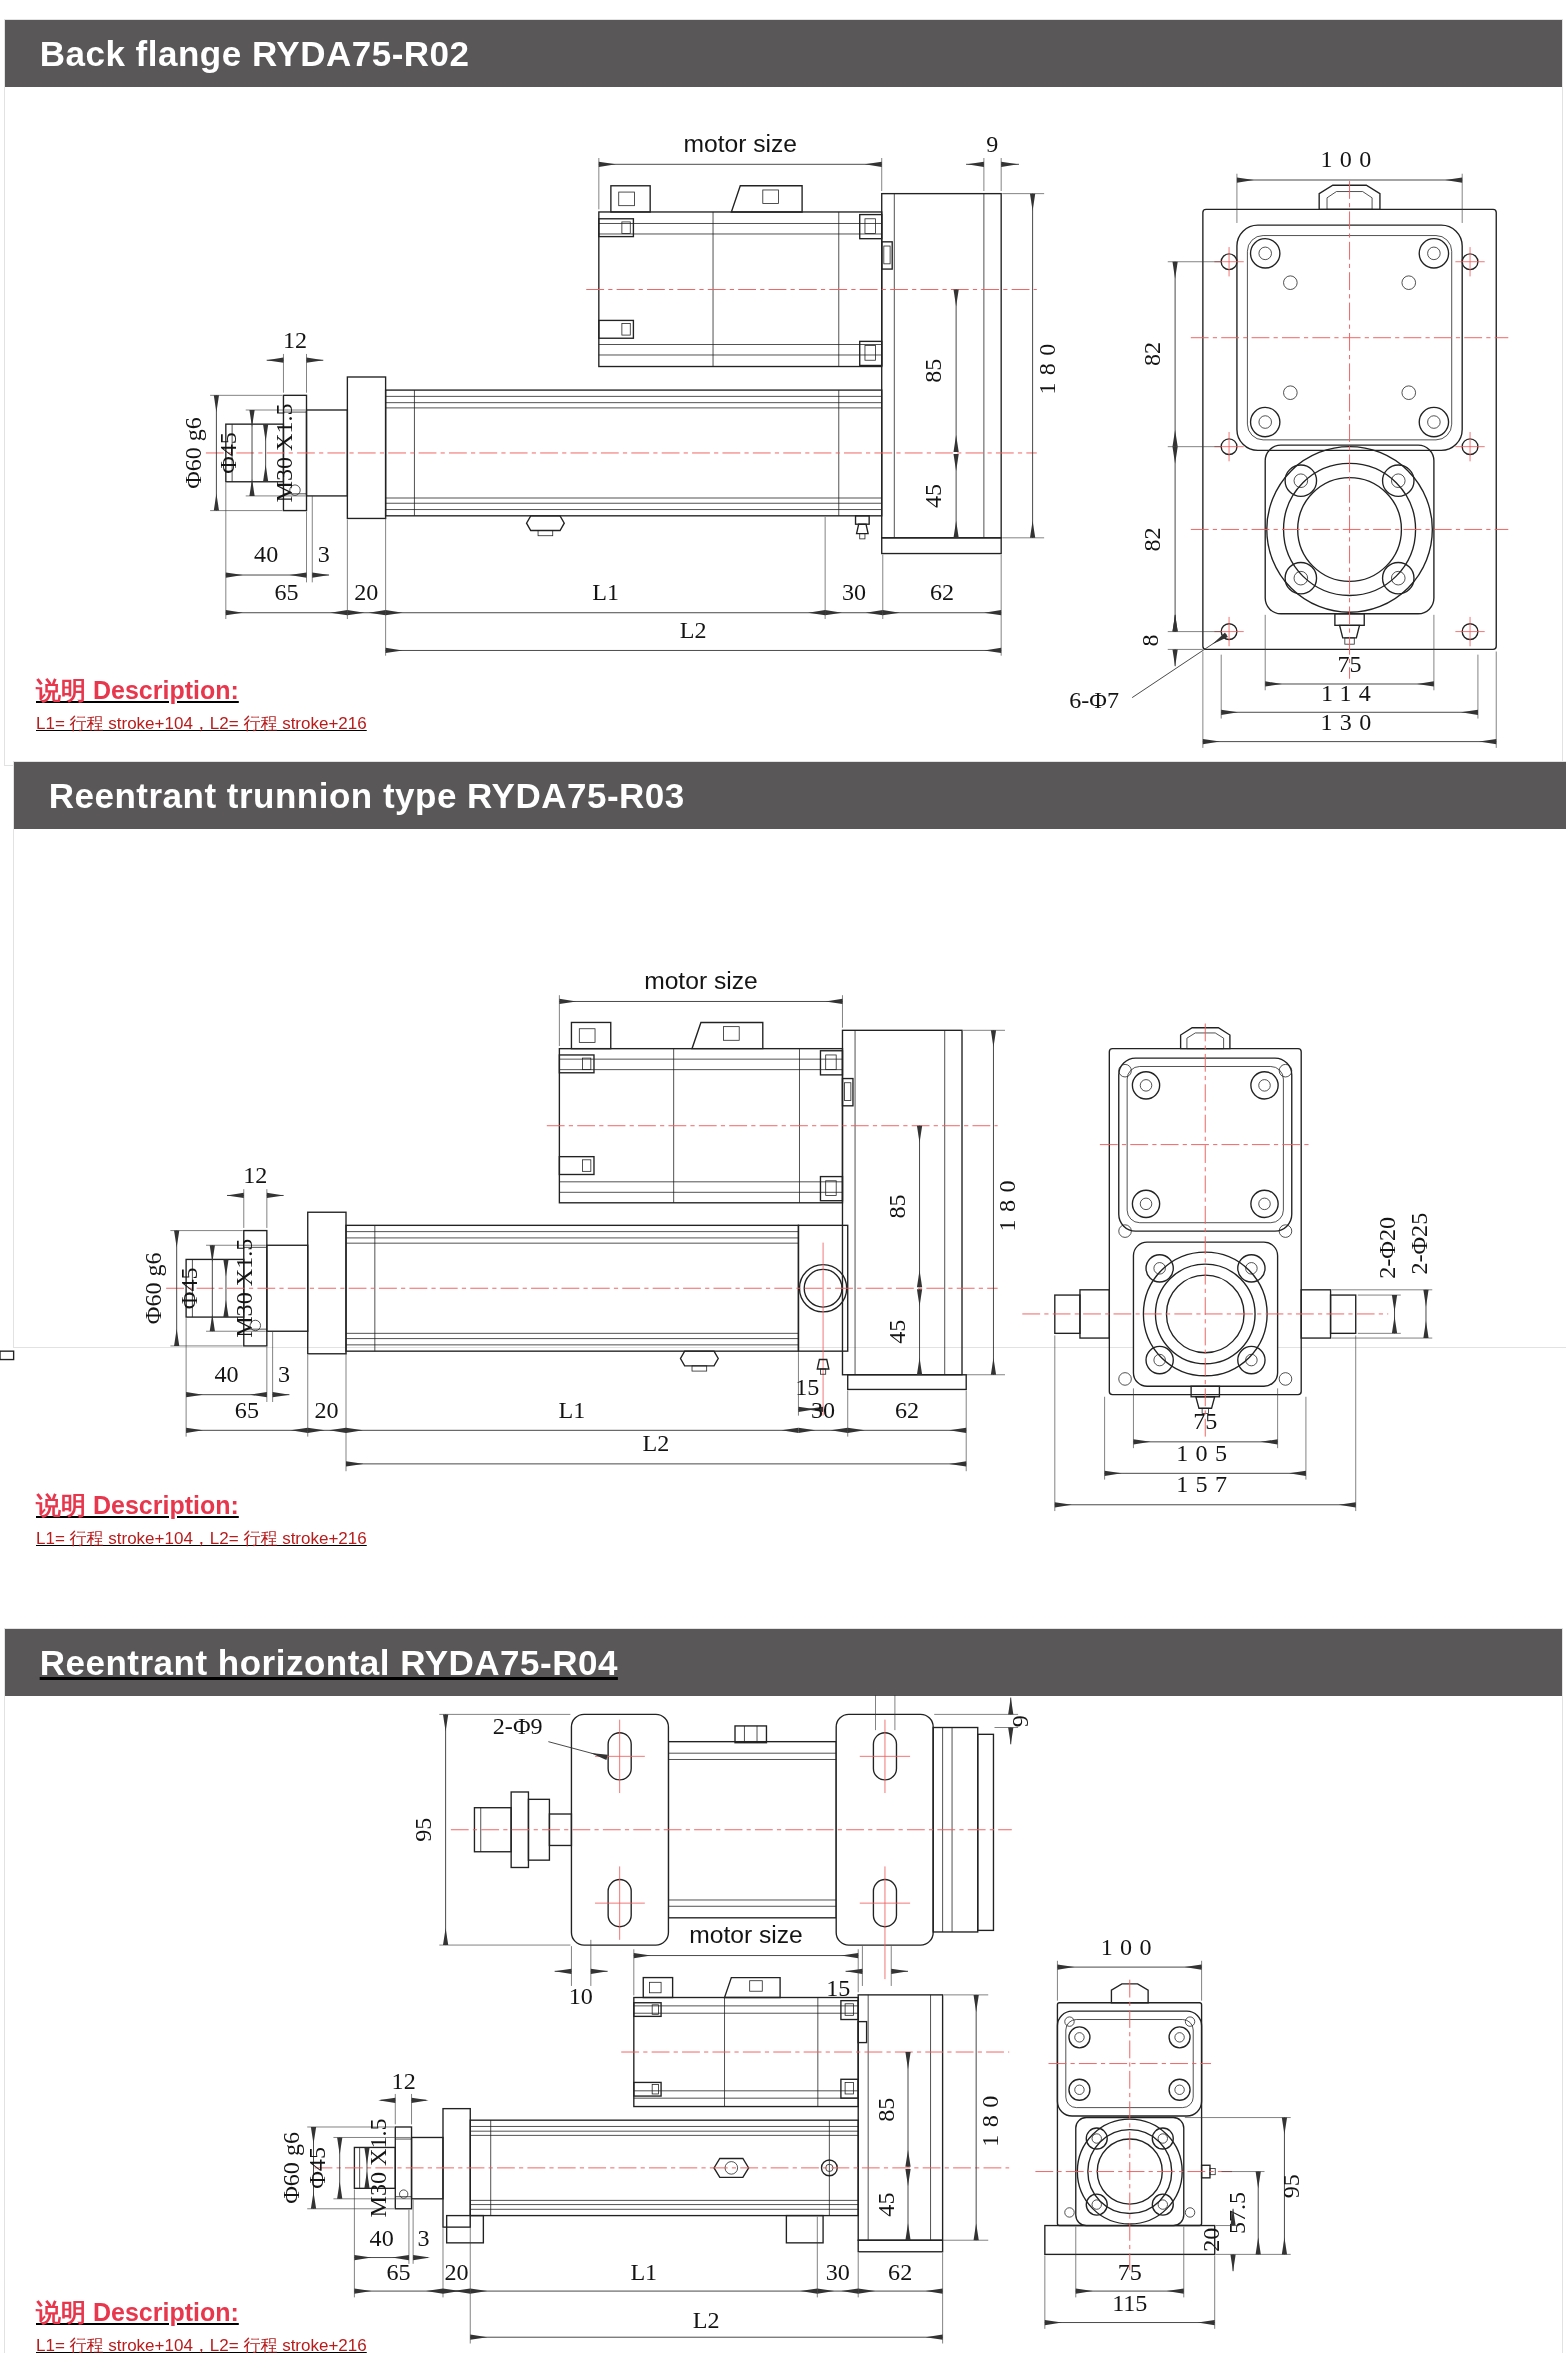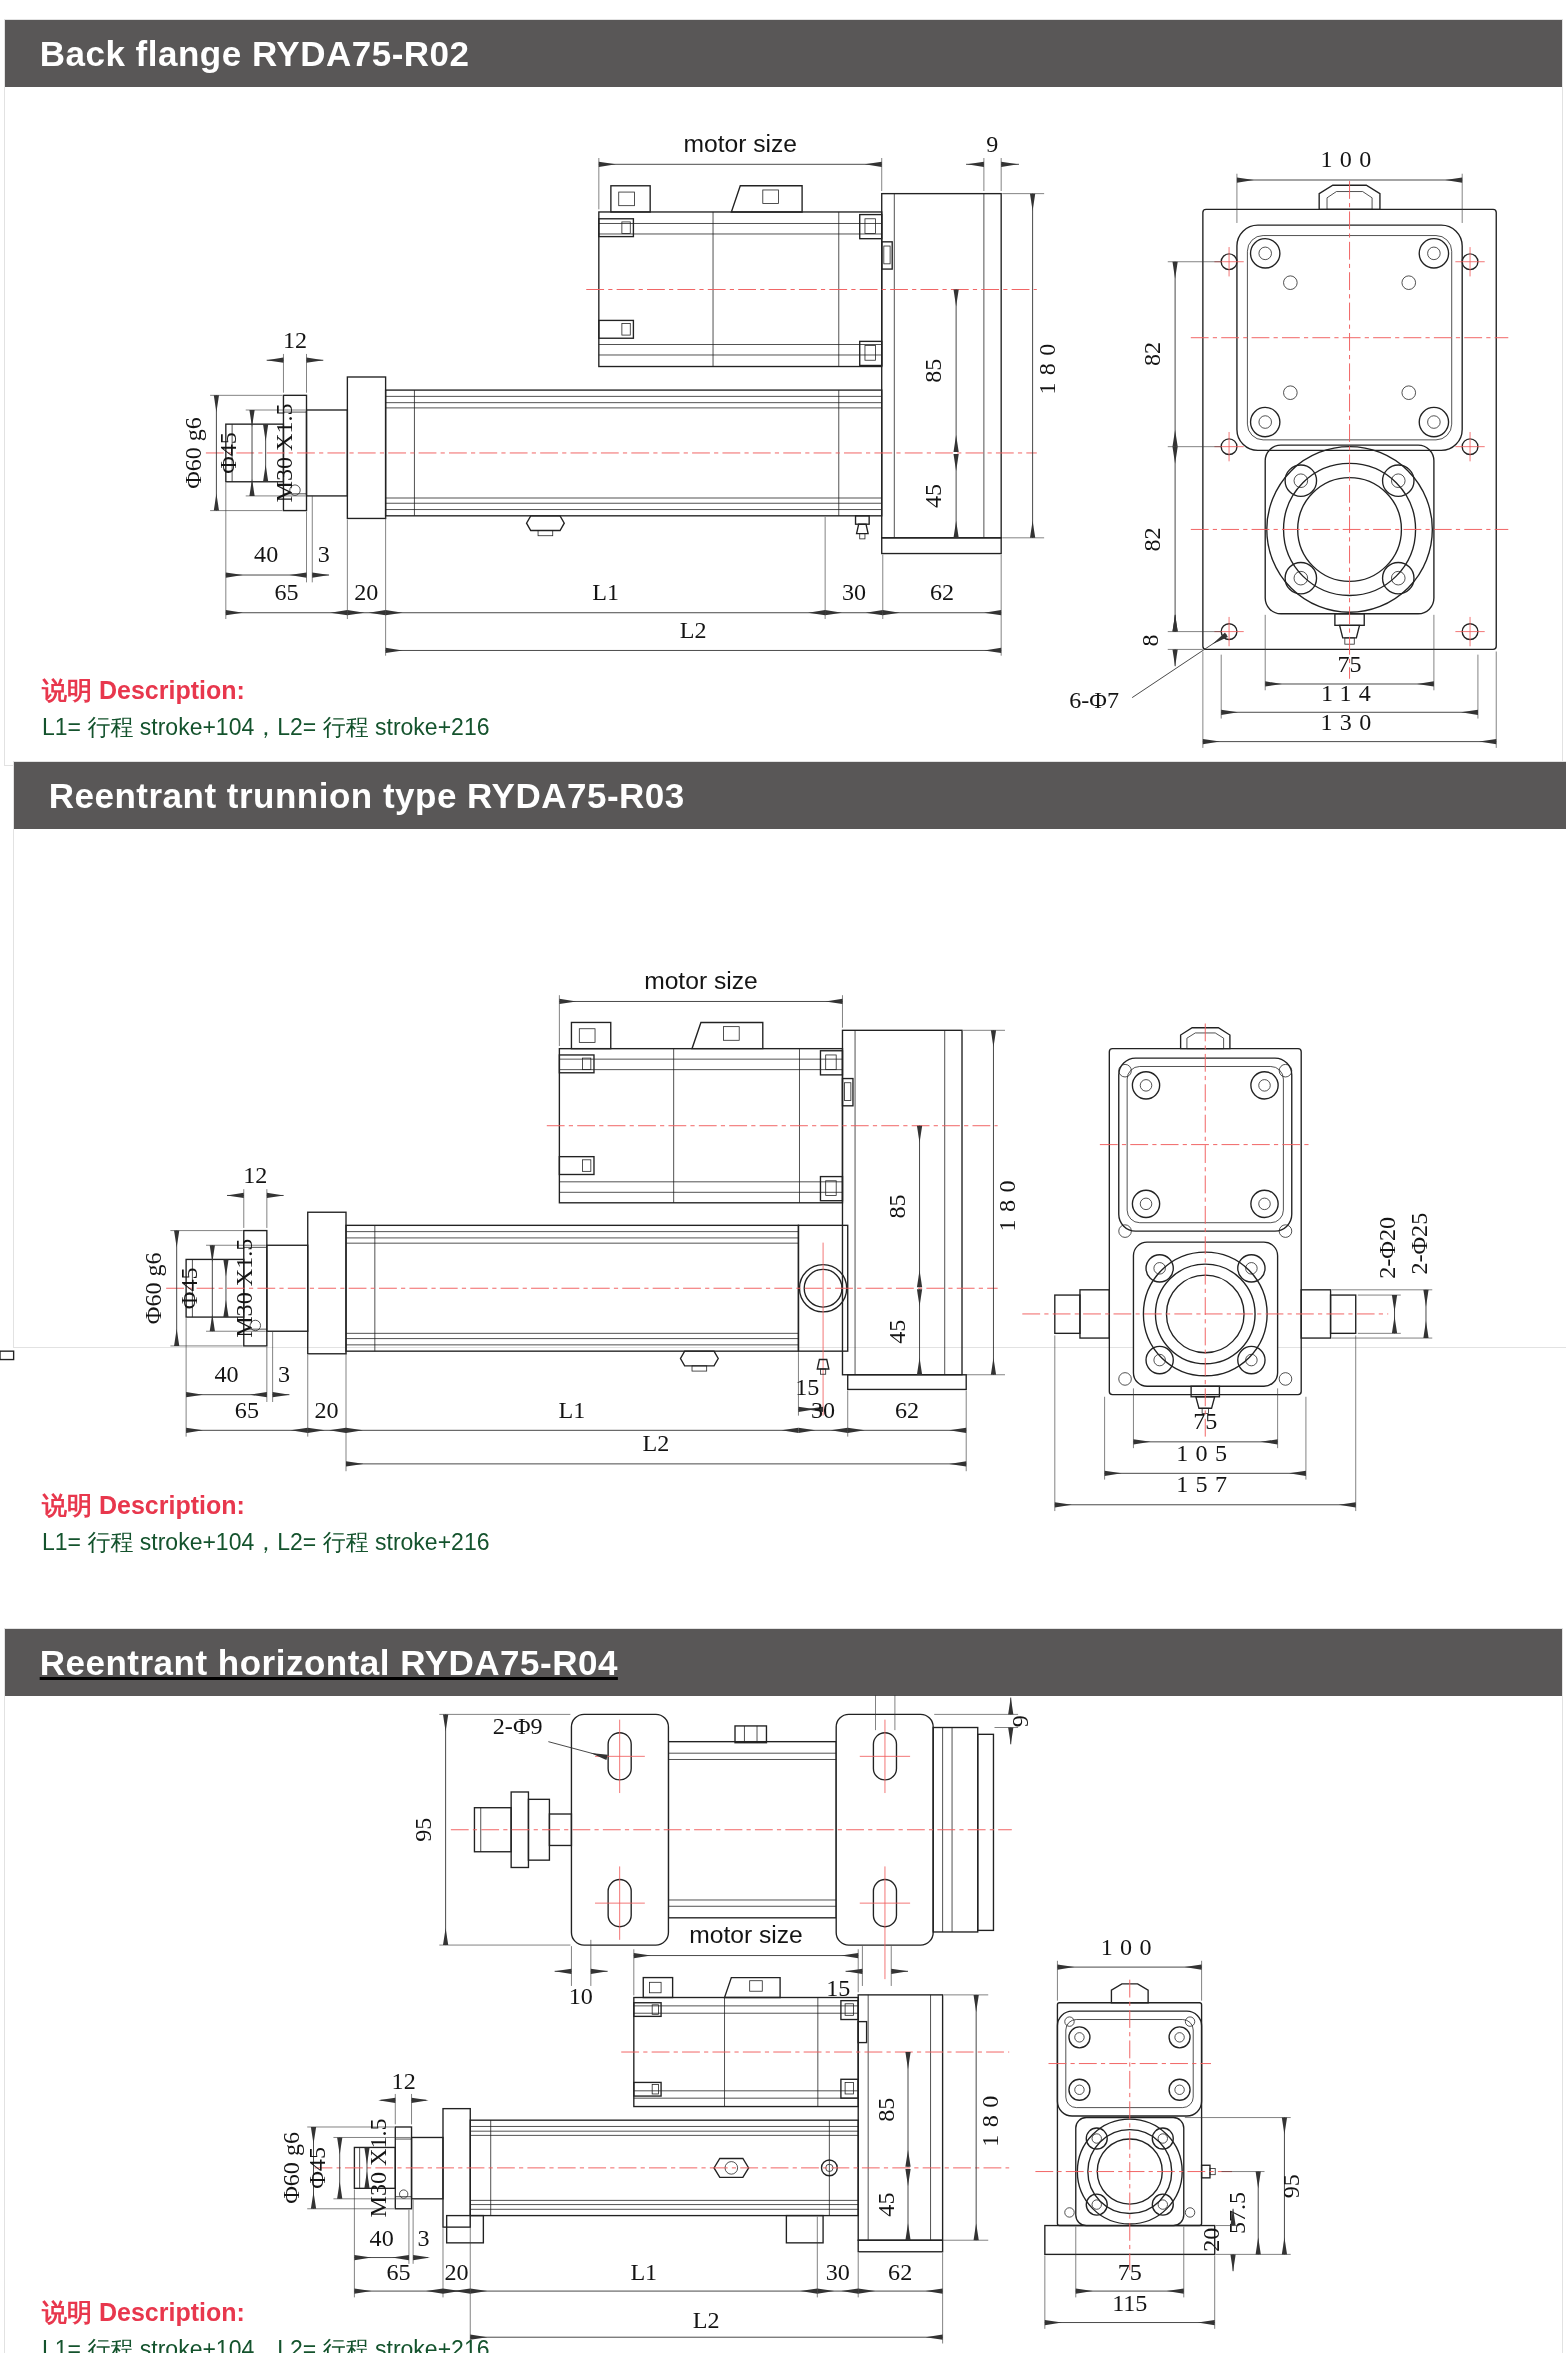--- a/index.html
+++ b/index.html
@@ -1,22 +1,22 @@
 <!DOCTYPE html>
 <html style="font-size:8.4px"><head>
 <meta charset="utf-8">
 <style>
   html,body{margin:0;padding:0;background:#fff;}
   body{width:1567px;height:2354px;position:relative;font-family:"Liberation Sans",sans-serif;}
   .card{position:absolute;left:3.7px;width:1559px;background:#fff;border:0.5px solid #e2e2e2;box-sizing:border-box;}
   .bar{height:67px;background:#595757;display:flex;align-items:center;padding-left:35px;box-sizing:border-box;}
   .bar .ttl{color:#ffffff;font-size:35px;font-weight:bold;letter-spacing:0.5px;}
-  .desc{position:absolute;left:42px;}
+  .desc{position:absolute;left:36px;text-decoration:underline;}
   .desc .dt1{color:#e8374d;font-size:25px;font-weight:bold;}
-  .desc .dt2{color:#14532d;font-size:23px;margin-top:5.2px;}
+  .desc .dt2{color:#b91c1c;font-size:17px;margin-top:5.2px;}
   svg.draw{position:absolute;left:0;pointer-events:none;}
   .ln{fill:none;stroke:#222222;stroke-width:2.6;}
   .lw{fill:#ffffff;stroke:#222222;stroke-width:2.6;}
   .lt{fill:none;stroke:#222222;stroke-width:1.5;}
   .dim{stroke:#333333;stroke-width:1.7;fill:none;marker-start:url(#arr);marker-end:url(#arr);}
   .dime{stroke:#333333;stroke-width:1.7;fill:none;marker-end:url(#arr);}
   .ext{stroke:#3a3a3a;stroke-width:1.2;fill:none;}
   .cl{stroke:#f05c5c;stroke-width:1.8;fill:none;stroke-dasharray:34 8 8 8;}
   .clt{stroke:#f05c5c;stroke-width:1.6;fill:none;}
   text.dt{font-family:"Liberation Serif","DejaVu Serif",serif;font-size:46px;fill:#141414;text-anchor:middle;}

